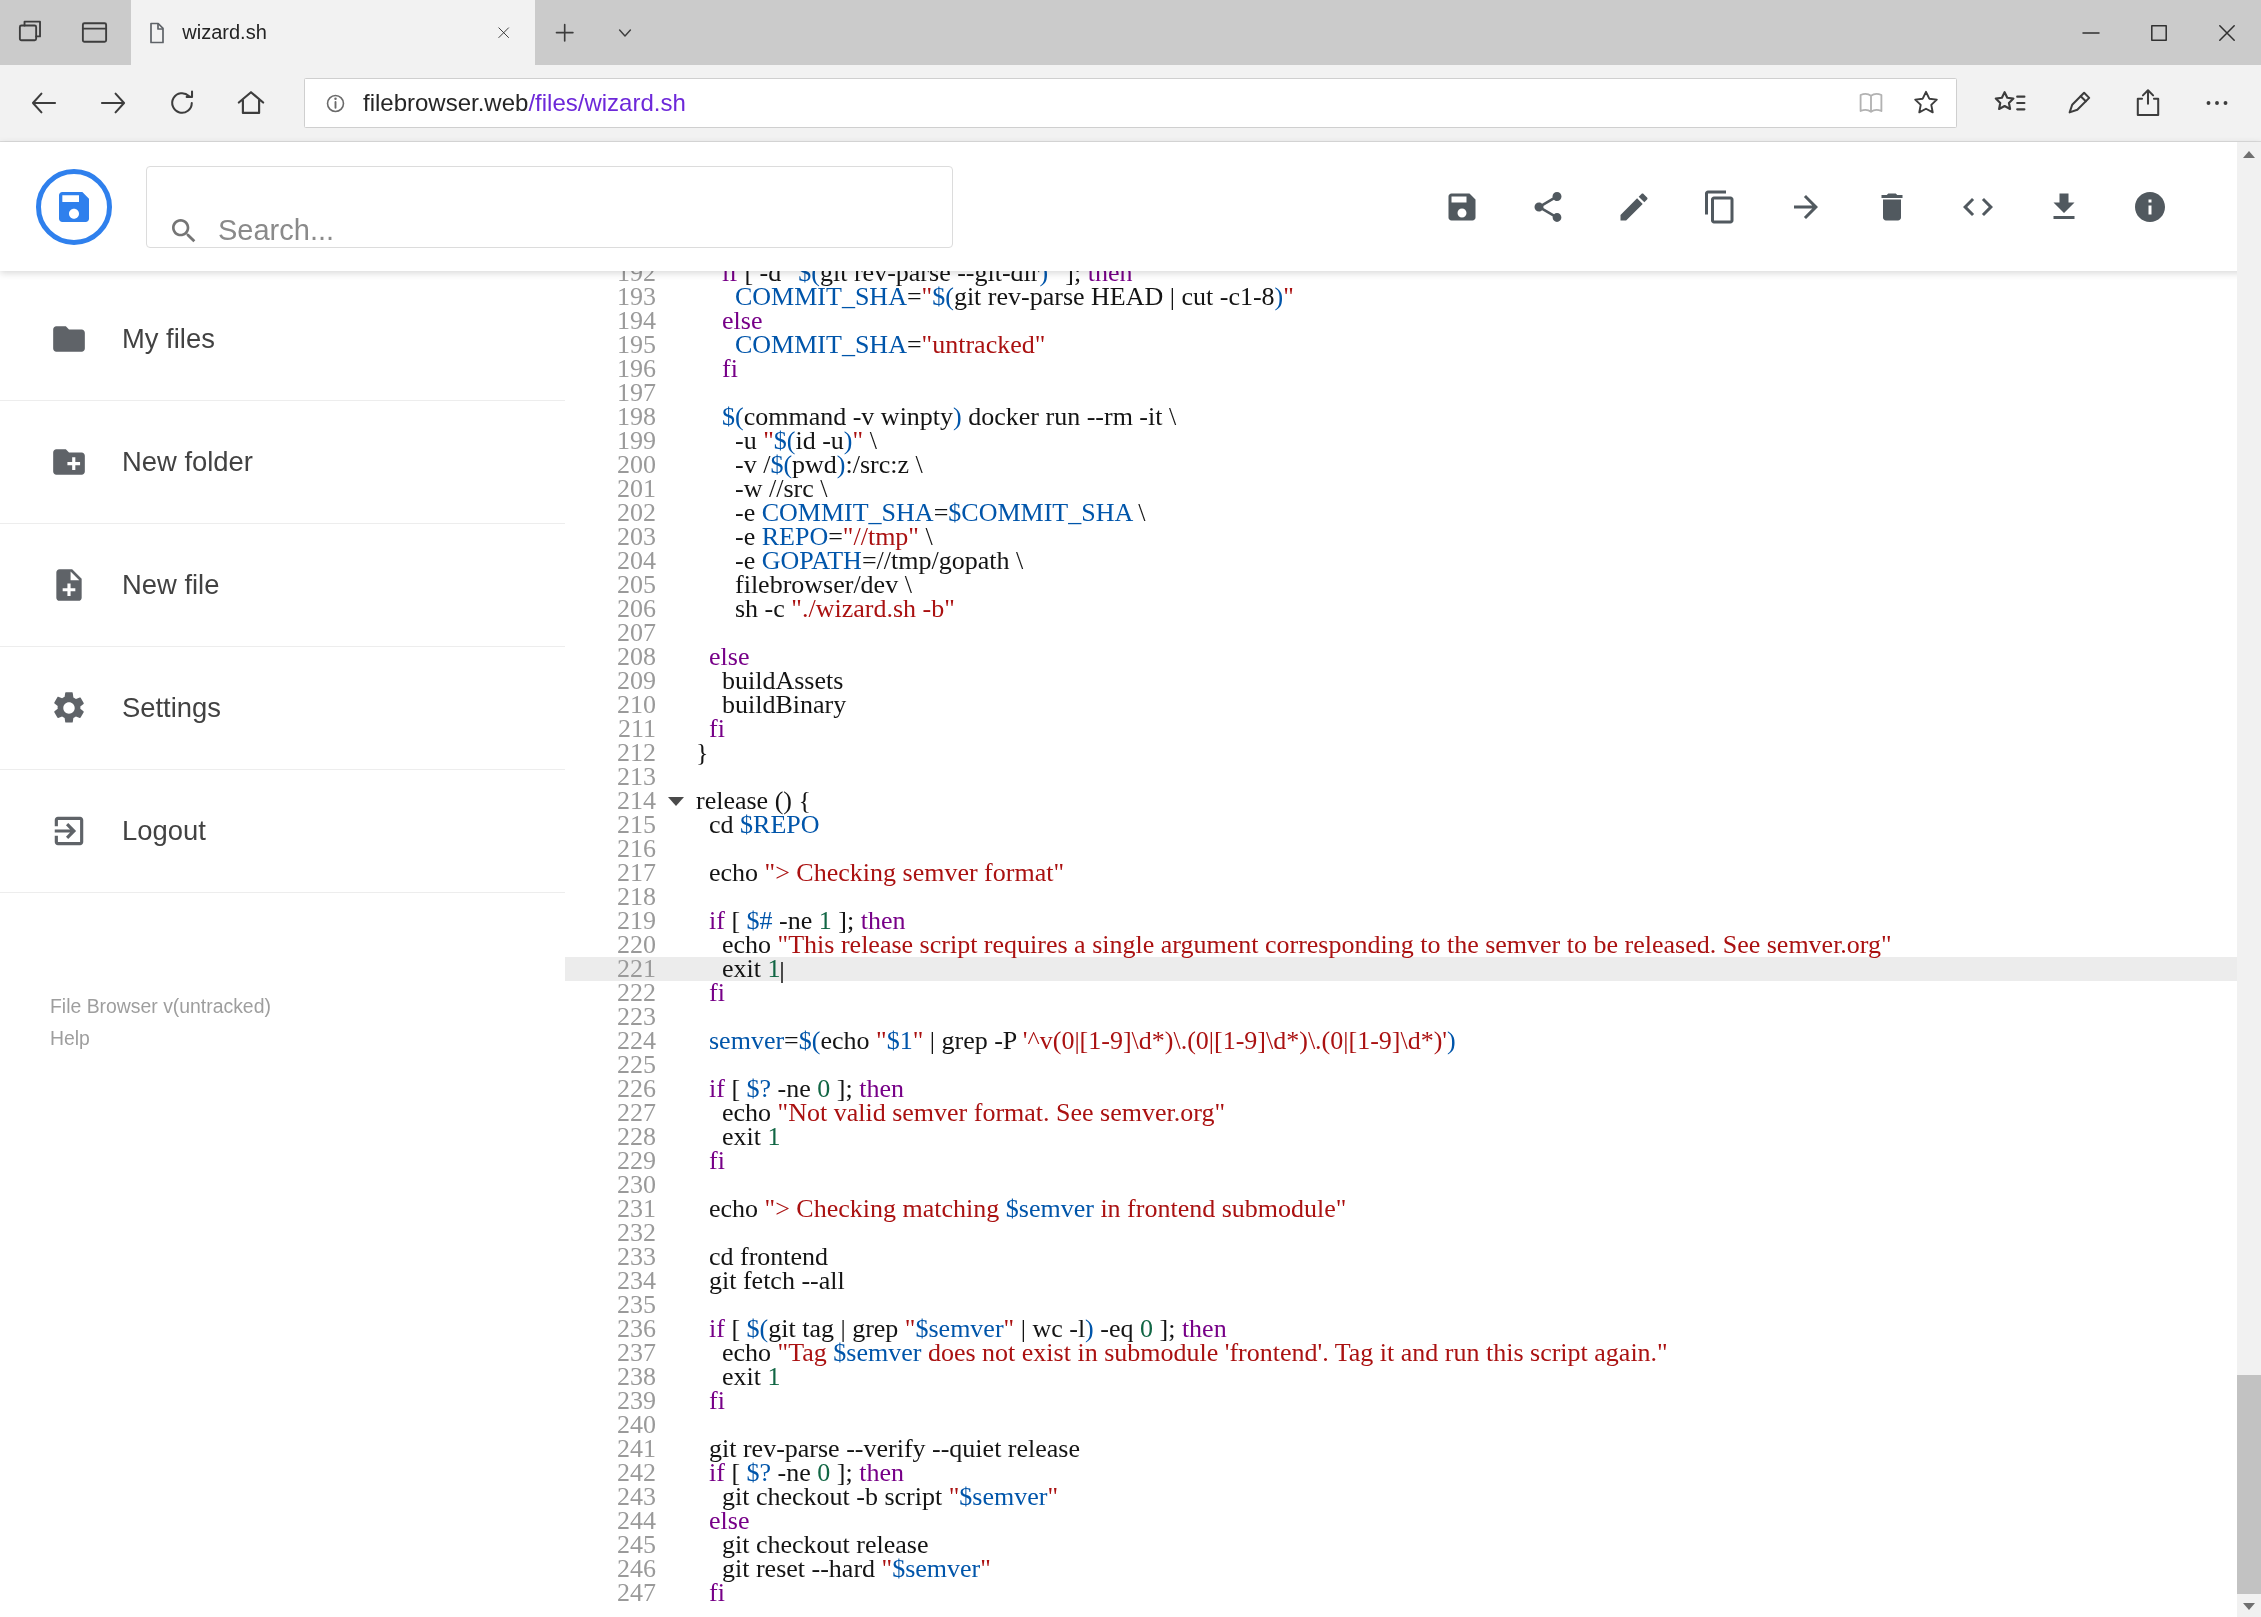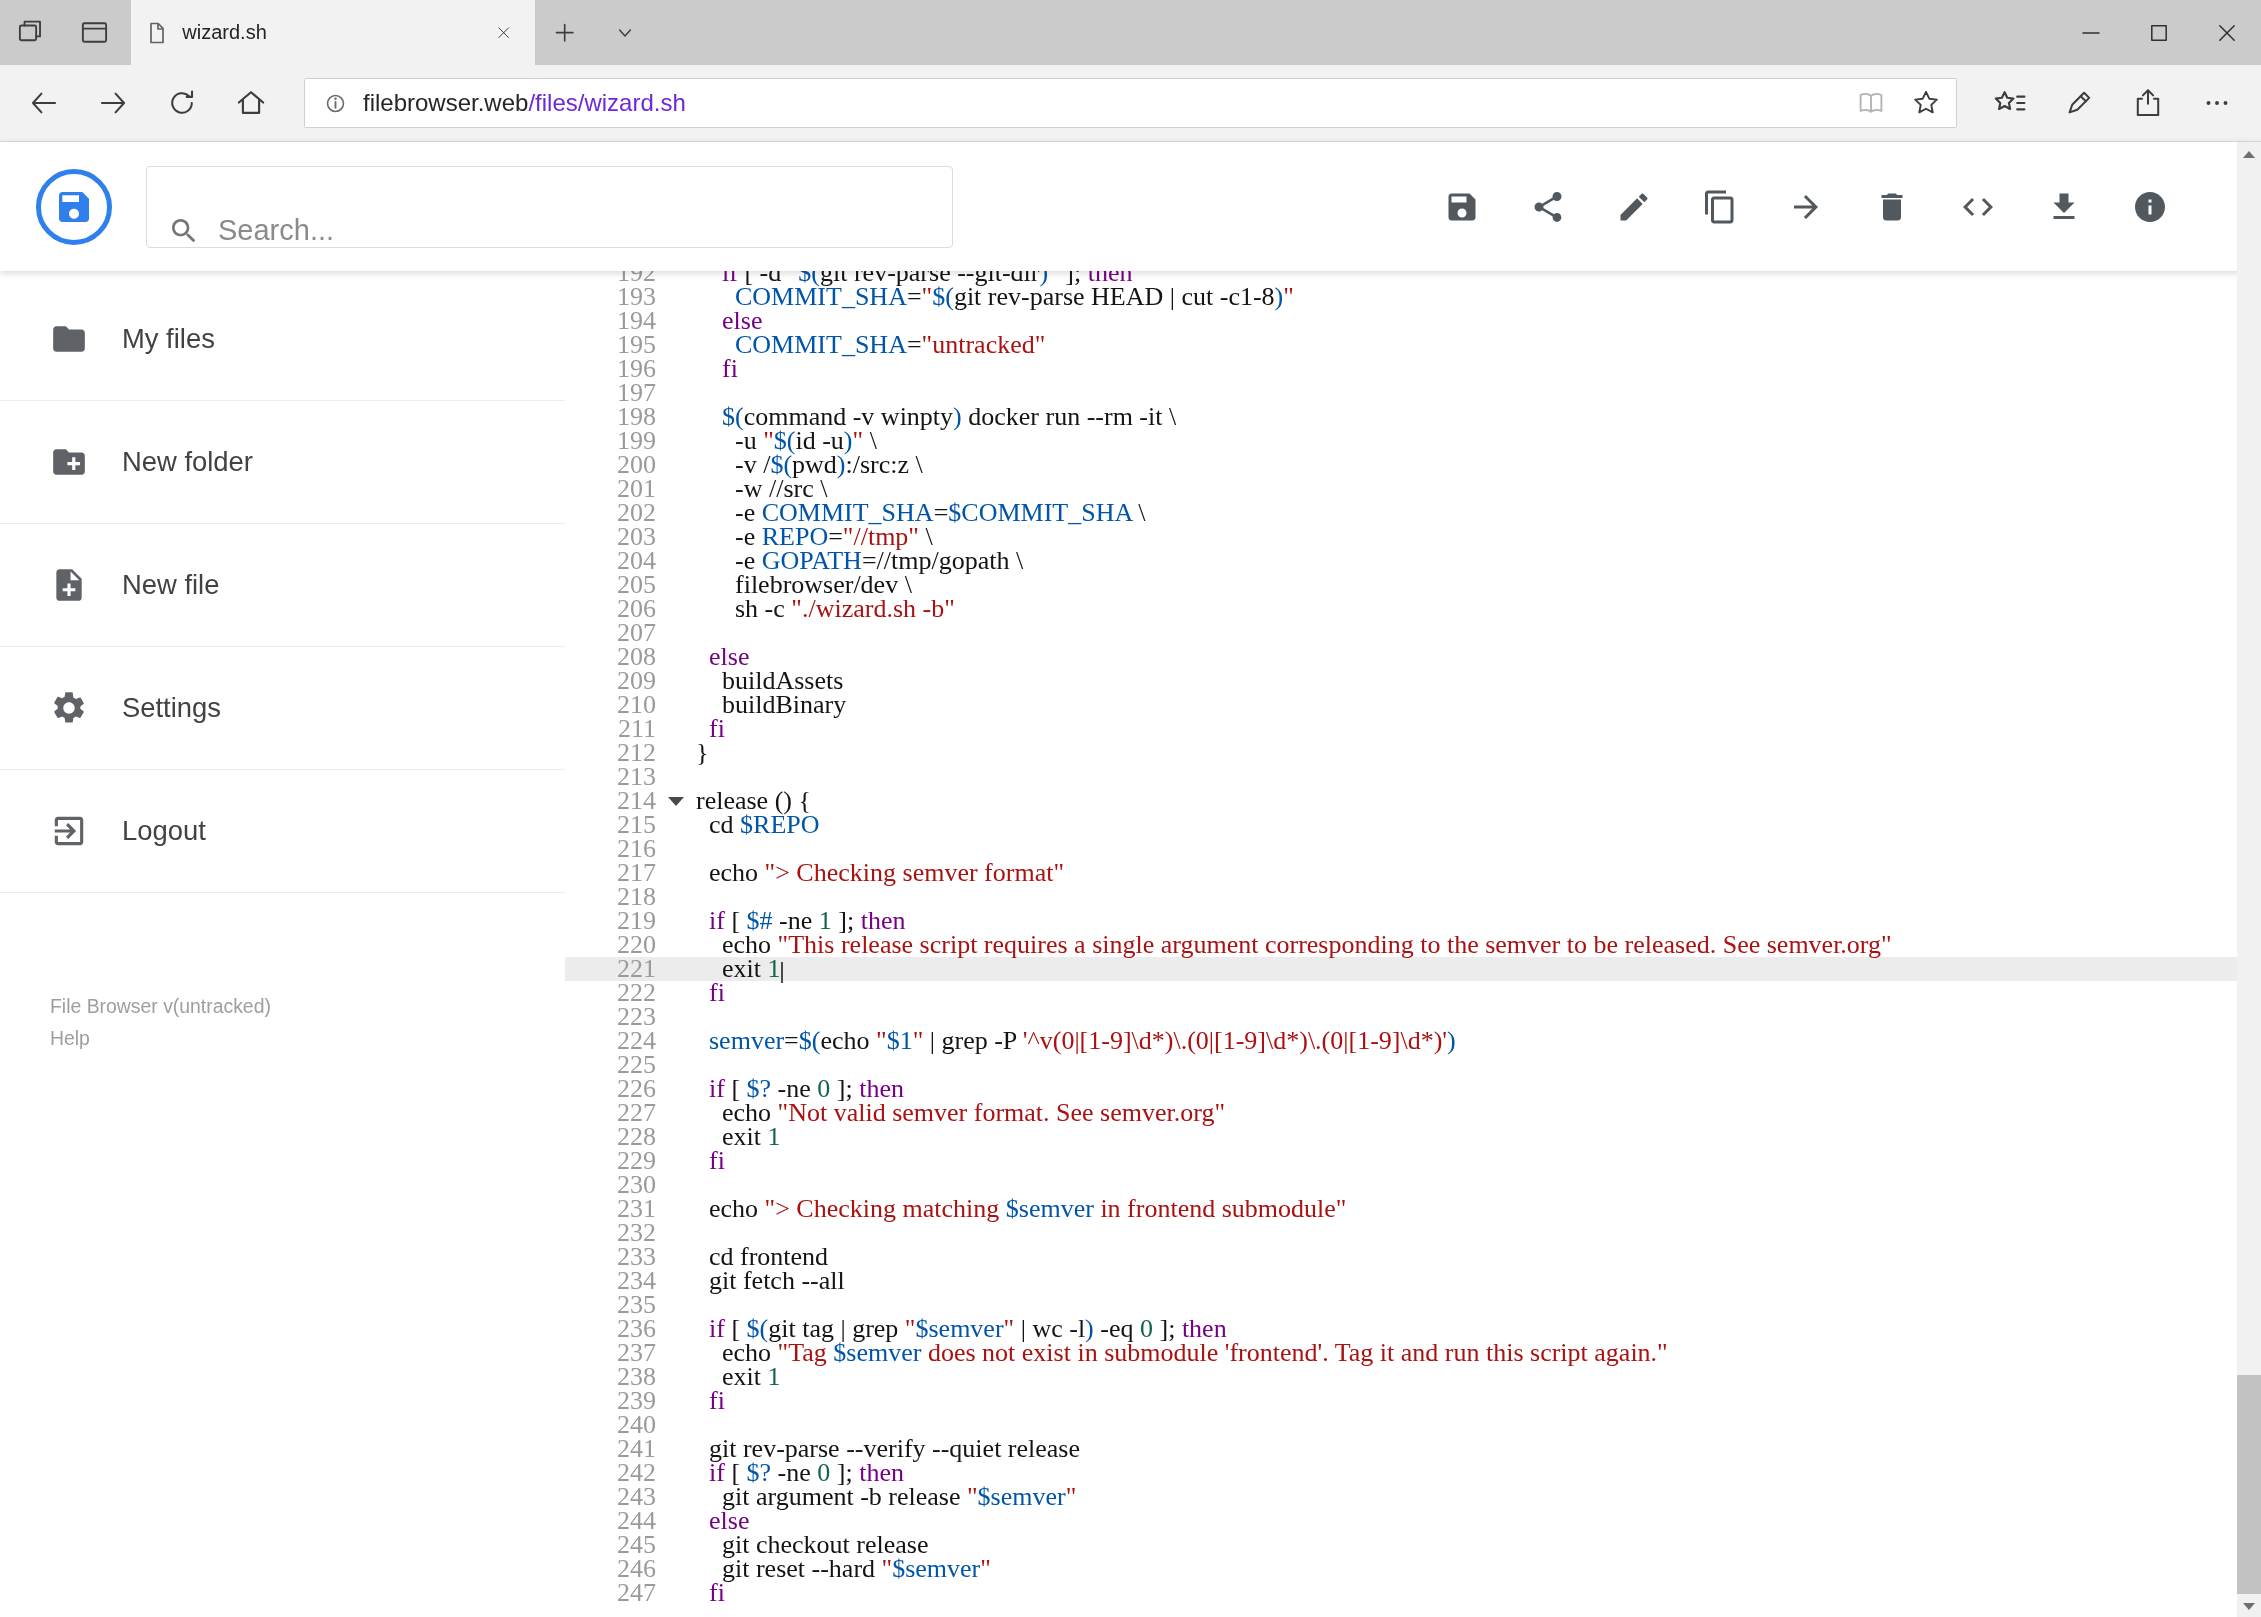--- a/index.html
+++ b/index.html
@@ -353,21 +353,21 @@
             <div class="cl"><span class="ln">233</span><span class="fold"></span><span class="ct"><span class="tk-t">  cd frontend</span></span></div>
             <div class="cl"><span class="ln">234</span><span class="fold"></span><span class="ct"><span class="tk-t">  git fetch --all</span></span></div>
             <div class="cl"><span class="ln">235</span><span class="fold"></span><span class="ct"></span></div>
             <div class="cl"><span class="ln">236</span><span class="fold"></span><span class="ct"><span class="tk-t">  </span><span class="tk-kw">if</span><span class="tk-t"> [ </span><span class="tk-v">$(</span><span class="tk-t">git tag | grep </span><span class="tk-str">"</span><span class="tk-v">$semver</span><span class="tk-str">"</span><span class="tk-t"> | wc -l</span><span class="tk-v">)</span><span class="tk-t"> -eq </span><span class="tk-n">0</span><span class="tk-t"> ]; </span><span class="tk-kw">then</span></span></div>
             <div class="cl"><span class="ln">237</span><span class="fold"></span><span class="ct"><span class="tk-t">    echo </span><span class="tk-str">"Tag </span><span class="tk-v">$semver</span><span class="tk-str"> does not exist in submodule 'frontend'. Tag it and run this script again."</span></span></div>
             <div class="cl"><span class="ln">238</span><span class="fold"></span><span class="ct"><span class="tk-t">    exit </span><span class="tk-n">1</span></span></div>
             <div class="cl"><span class="ln">239</span><span class="fold"></span><span class="ct"><span class="tk-t">  </span><span class="tk-kw">fi</span></span></div>
             <div class="cl"><span class="ln">240</span><span class="fold"></span><span class="ct"></span></div>
             <div class="cl"><span class="ln">241</span><span class="fold"></span><span class="ct"><span class="tk-t">  git rev-parse --verify --quiet release</span></span></div>
             <div class="cl"><span class="ln">242</span><span class="fold"></span><span class="ct"><span class="tk-t">  </span><span class="tk-kw">if</span><span class="tk-t"> [ </span><span class="tk-v">$?</span><span class="tk-t"> -ne </span><span class="tk-n">0</span><span class="tk-t"> ]; </span><span class="tk-kw">then</span></span></div>
-            <div class="cl"><span class="ln">243</span><span class="fold"></span><span class="ct"><span class="tk-t">    git argument -b release </span><span class="tk-str">"</span><span class="tk-v">$semver</span><span class="tk-str">"</span></span></div>
+            <div class="cl"><span class="ln">243</span><span class="fold"></span><span class="ct"><span class="tk-t">    git checkout -b script </span><span class="tk-str">"</span><span class="tk-v">$semver</span><span class="tk-str">"</span></span></div>
             <div class="cl"><span class="ln">244</span><span class="fold"></span><span class="ct"><span class="tk-t">  </span><span class="tk-kw">else</span></span></div>
             <div class="cl"><span class="ln">245</span><span class="fold"></span><span class="ct"><span class="tk-t">    git checkout release</span></span></div>
             <div class="cl"><span class="ln">246</span><span class="fold"></span><span class="ct"><span class="tk-t">    git reset --hard </span><span class="tk-str">"</span><span class="tk-v">$semver</span><span class="tk-str">"</span></span></div>
             <div class="cl"><span class="ln">247</span><span class="fold"></span><span class="ct"><span class="tk-t">  </span><span class="tk-kw">fi</span></span></div>
           </div>
       </main>
     </div>
 
     <div class="scrollbar">
       <div class="sb-arrow up">

